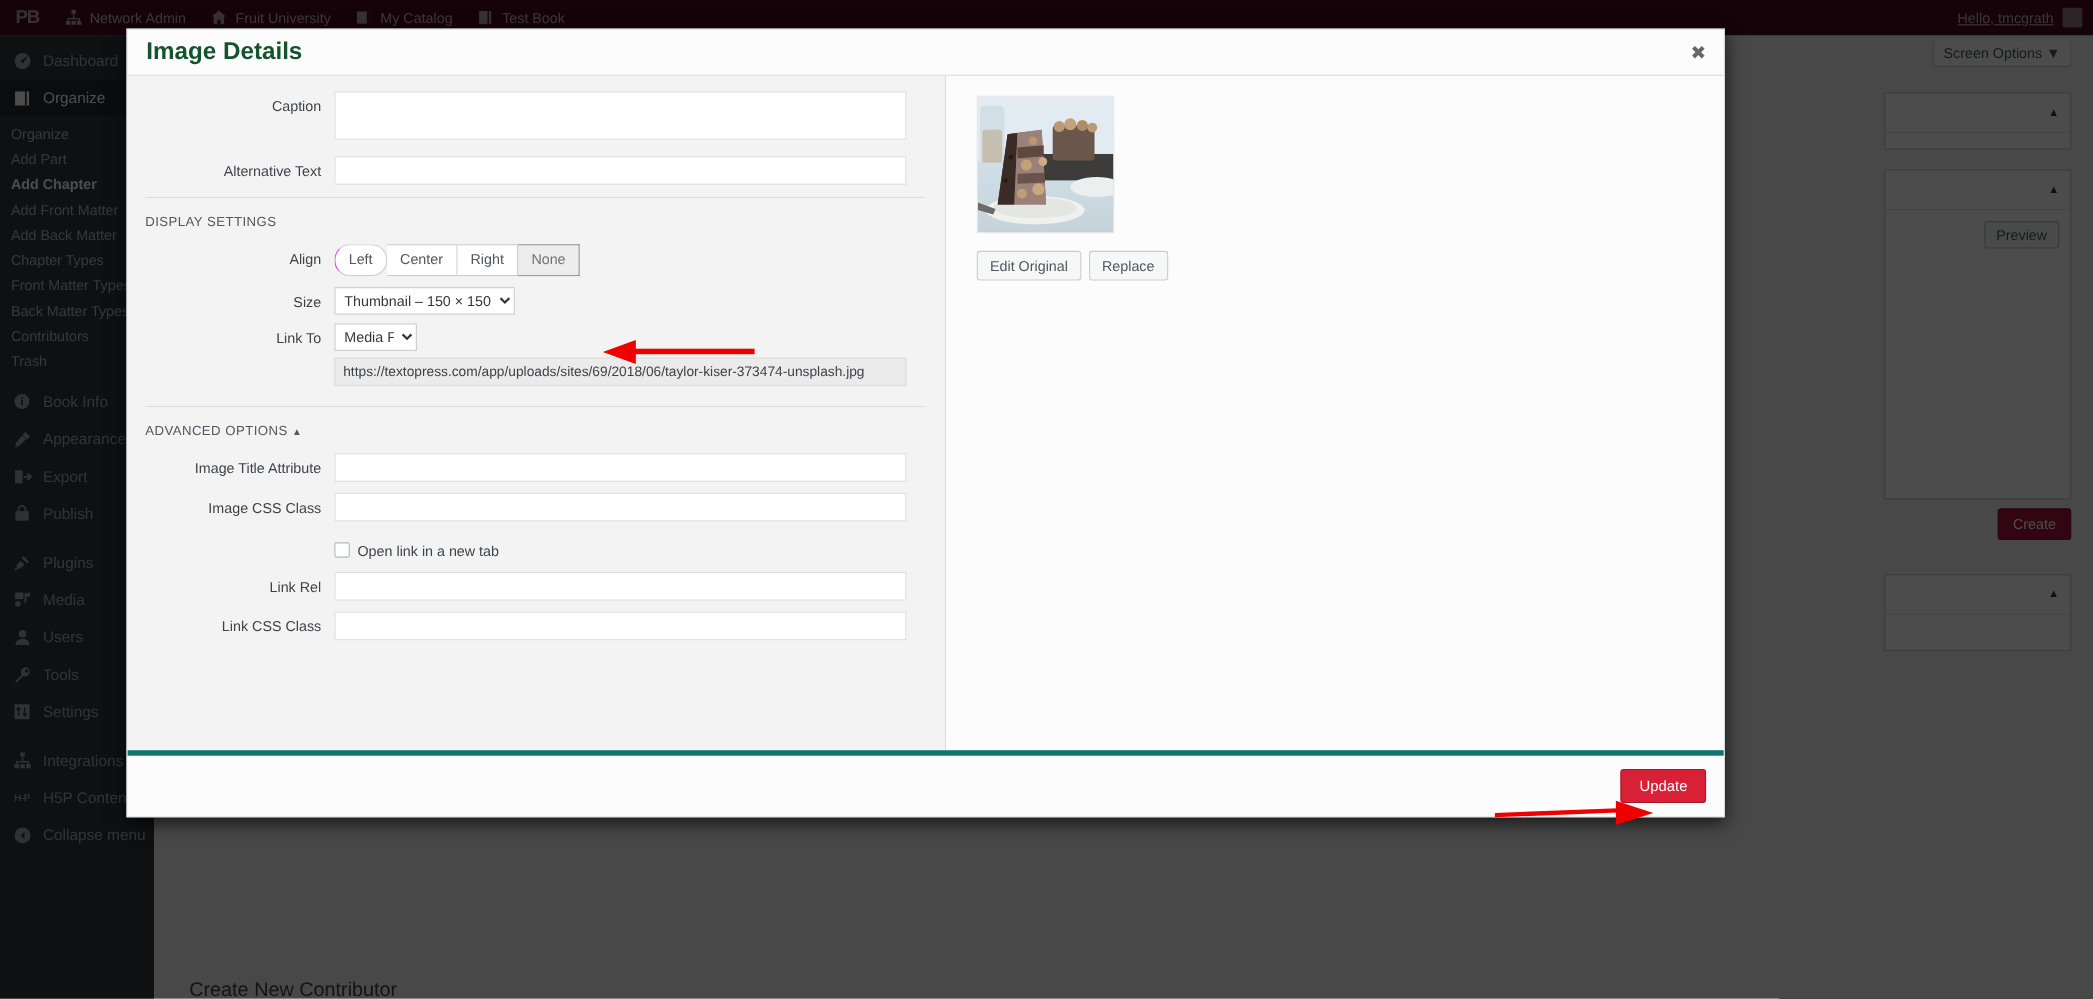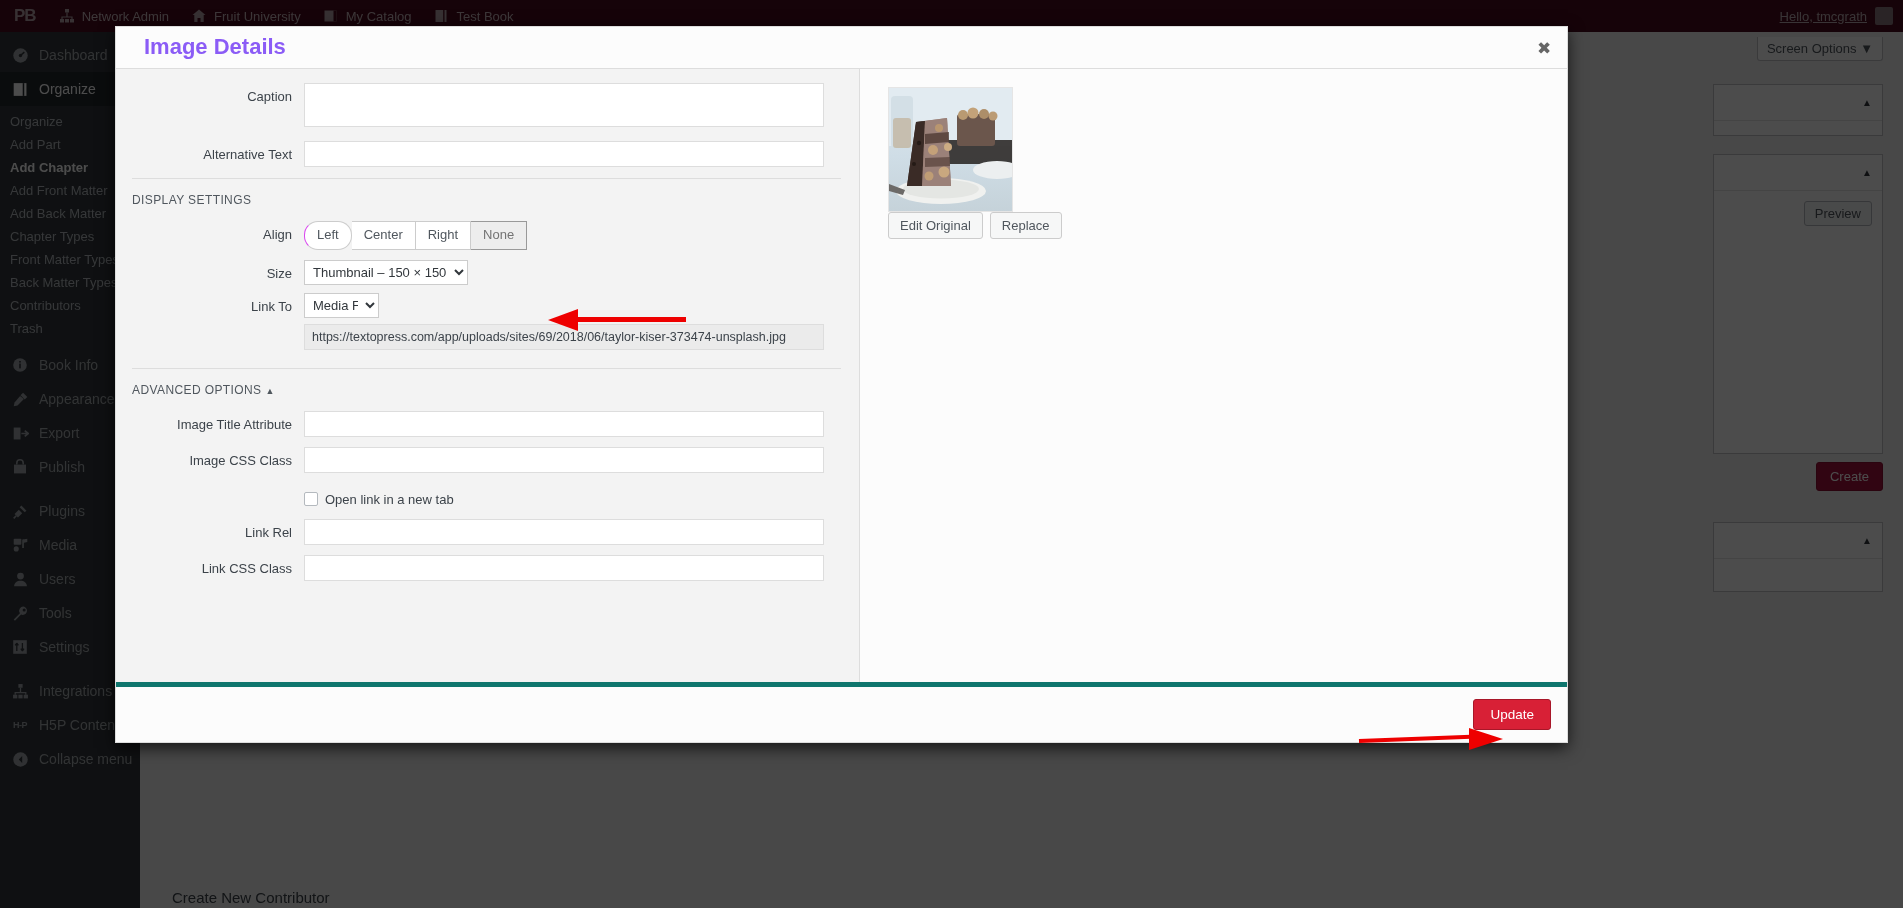--- a/index.html
+++ b/index.html
@@ -81,21 +81,21 @@
   .bg-panel .pb { padding: 10px; }
   .btn-secondary {
     display:inline-block; background:#f6f7f7; border:1px solid #c2185b00;
     border:1px solid #b4b9be; color:#50575e; border-radius:3px;
     font-size:13px; padding:4px 10px;
   }
   .btn-primary-red {
     display:inline-block; background:#a4133c; border:1px solid #8c0f33;
     color:#fff; border-radius:3px; font-size:13px; padding:6px 13px;
   }
-  .bg-text { font-size: 15px; color:#3c434a; }
+  .bg-text { font-size: 18px; color:#3c434a; }
 
   
   #overlay {
     position: absolute; inset: 0; background: rgba(0,0,0,0.7);
     z-index: 10;
   }
 
   
   #modal {
     position: absolute; left: 115px; top: 26px;
@@ -105,22 +105,22 @@
     box-shadow: 0 5px 15px rgba(0,0,0,.7);
     z-index: 20;
     display: flex; flex-direction: column;
   }
   .modal-header {
     height: 42px; flex: none; position: relative;
     border-bottom: 1px solid #ddd;
     display: flex; align-items: center;
   }
   .modal-title {
-    font-size: 22px; font-weight: 600; color: #8b5cf6;
-    padding-left: 28px; line-height: 1.2;
+    font-size: 22px; font-weight: 600; color: #14532d;
+    padding-left: 17px; line-height: 1.2;
   }
   .modal-close {
     position: absolute; right: 8px; top: 6px;
     width: 30px; height: 30px;
     display: flex; align-items: center; justify-content: center;
     color: #666; font-size: 17px; line-height: 1;
   }
   .modal-body { flex: 1; display: flex; min-height: 0; gap: 20px; }
 
   .settings-col {
@@ -181,21 +181,21 @@
     width: 14px; height: 14px; border: 1px solid #b4b9be; background: #fff;
     flex: none; border-radius: 2px;
   }
   .cb-label { font-size: 13px; color: #3c434a; }
 
   .thumb-wrap { width: 125px; }
   .thumb {
     width: 125px; height: 125px; border: 1px solid #e5e5e5;
     overflow: hidden; position: relative;
   }
-  .pv-buttons { display: flex; gap: 7px; }
+  .pv-buttons { margin-top: 16px; display: flex; gap: 7px; }
   .pv-buttons button {
     font-family: "Liberation Sans", sans-serif;
     font-size: 13px; color: #50575e; background: #f6f7f7;
     border: 1px solid #ccc; padding: 5px 11px; border-radius: 3px;
   }
 
   .modal-footer {
     height: 60px; flex: none; border-top: 5px solid #0f766e;
     background: #fcfcfc; position: relative;
     display: flex; align-items: center; justify-content: flex-end;

